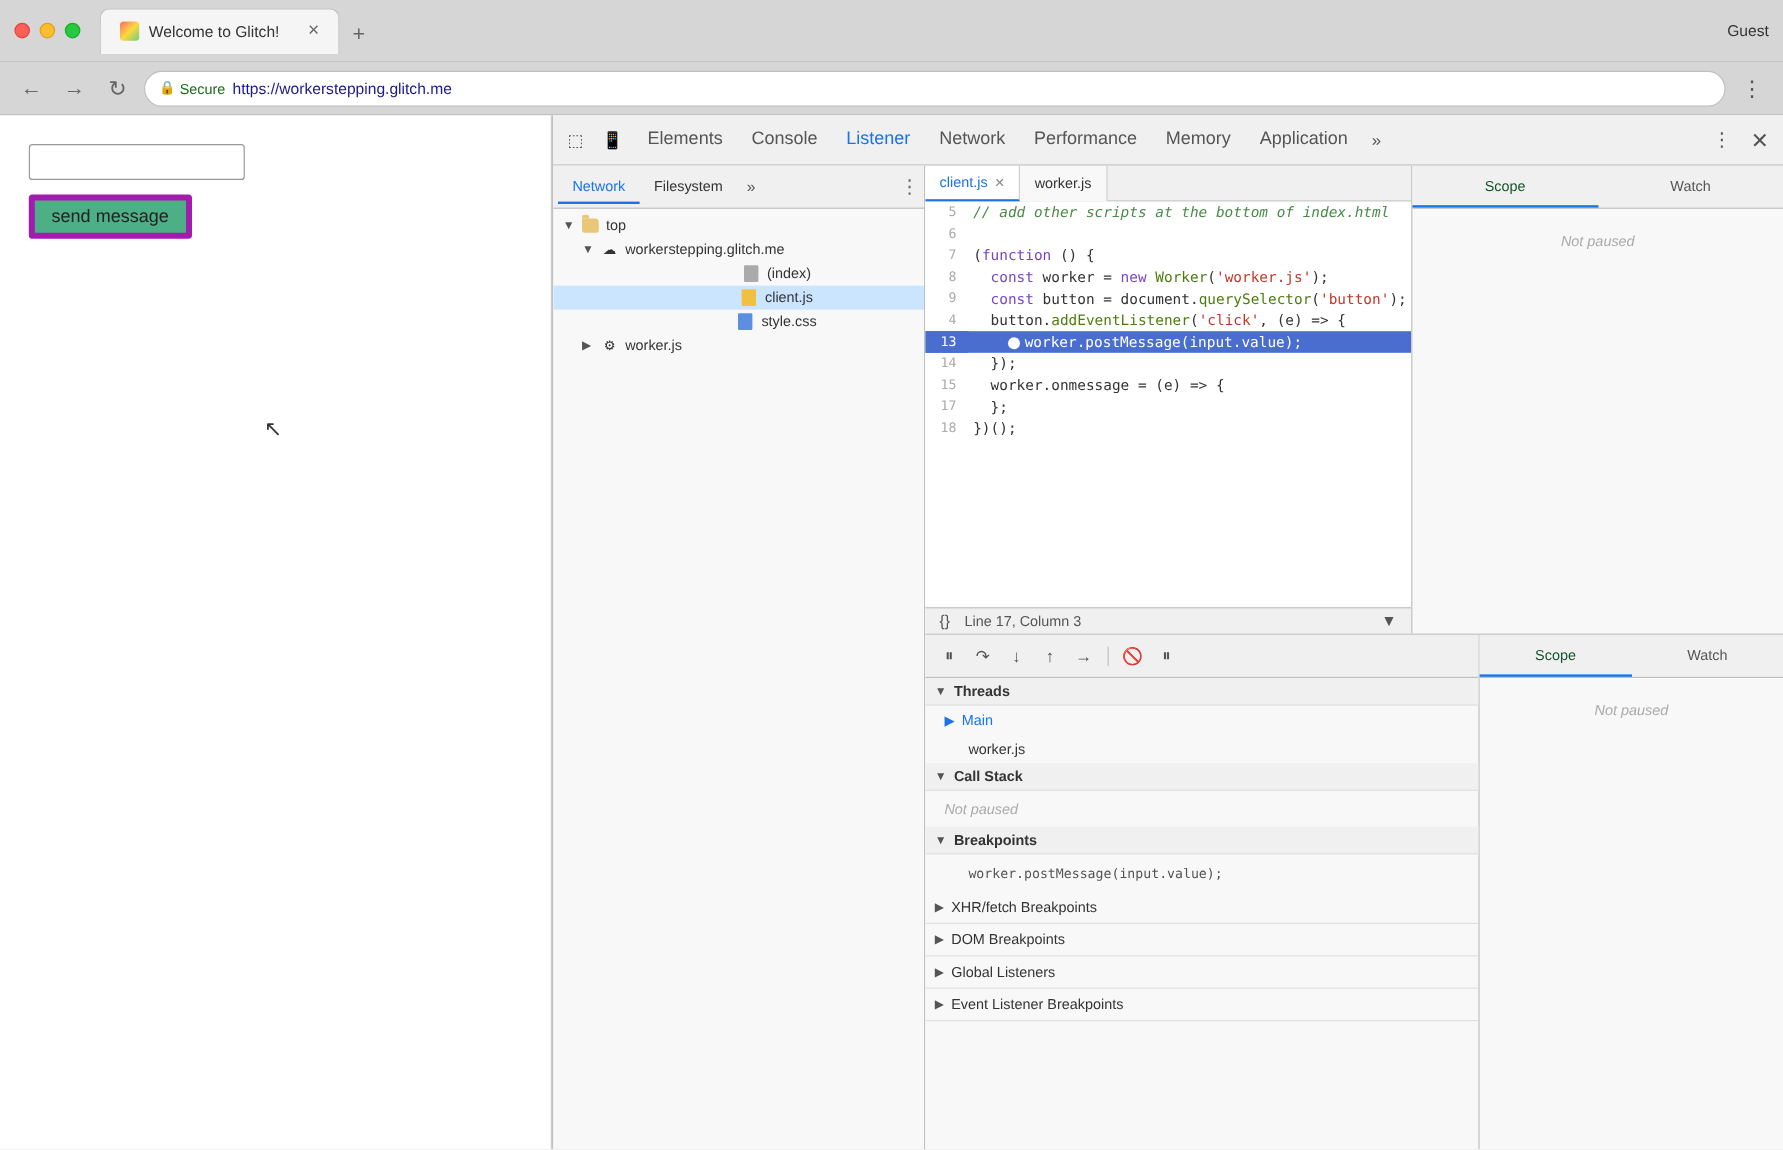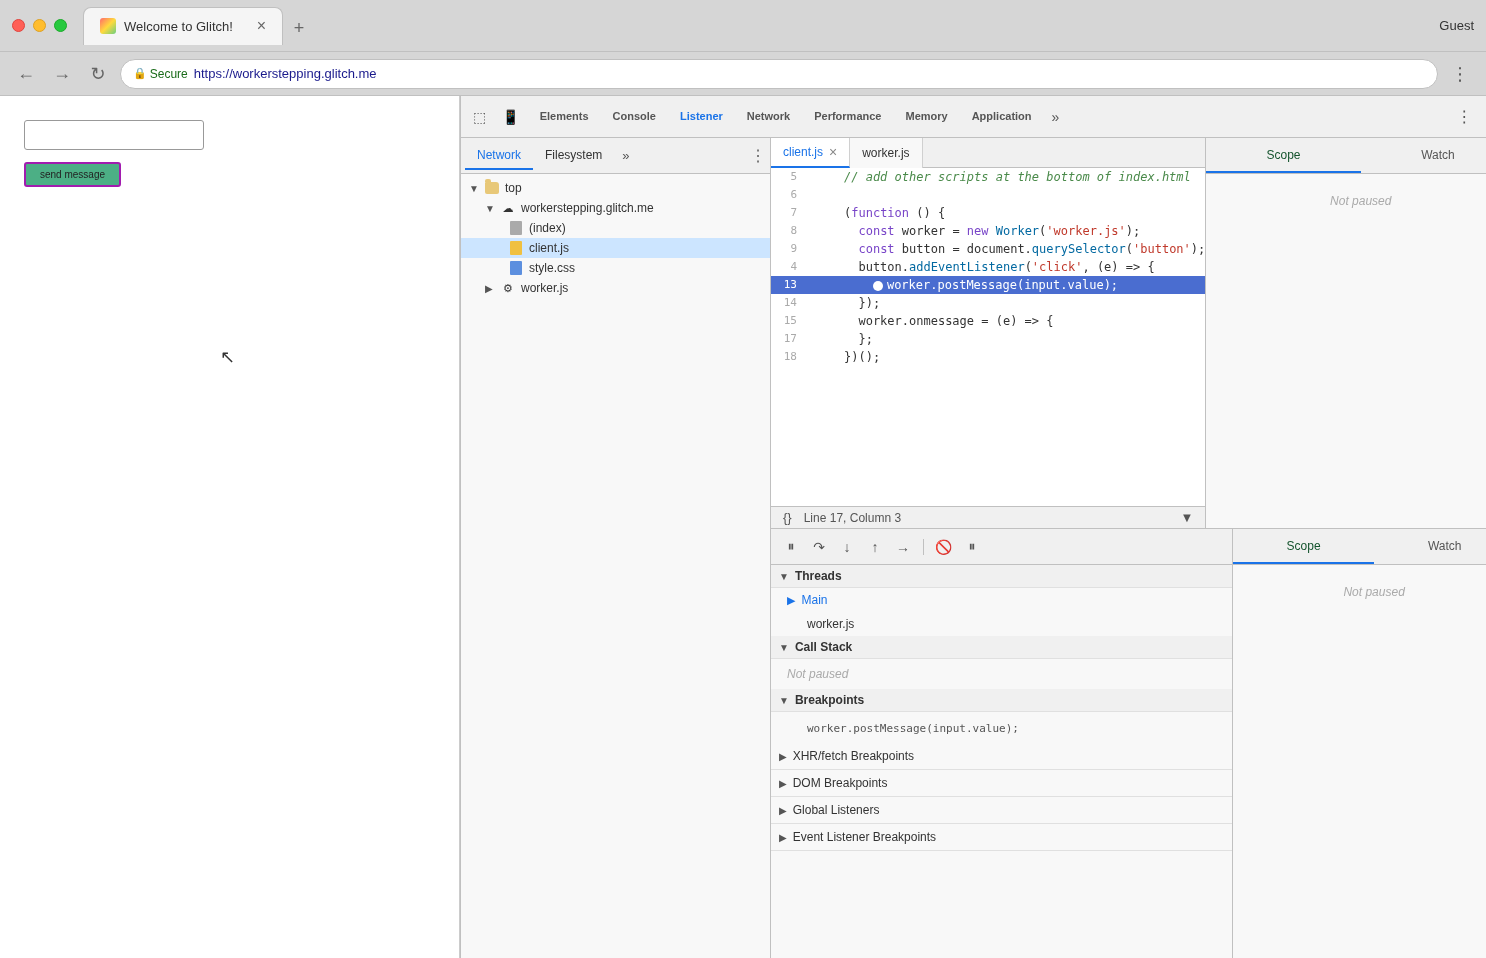--- a/index.html
+++ b/index.html
@@ -28,28 +28,28 @@
     .secure-icon { font-size: 11px; }
     .address-url { color: #1a1a8c; font-size: 13px; }
     .more-btn { background: none; border: none; cursor: pointer; color: #555; font-size: 18px; width: 28px; height: 28px; display: flex; align-items: center; justify-content: center; }
 
     
     .main-content { display: flex; flex: 1; overflow: hidden; }
 
     
     .page-content { width: 460px; background: #fff; display: flex; flex-direction: column; align-items: flex-start; padding: 24px; border-right: 1px solid #ccc; flex-shrink: 0; position: relative; }
     .message-input { width: 180px; height: 30px; border: 1px solid #999; border-radius: 3px; margin-bottom: 12px; }
-    .send-btn { background: #4caf85; border: 2px solid #a21caf; color: #222; font-size: 10px; padding: 5px 14px; cursor: pointer; border-radius: 3px; font-family: inherit; }
+    .send-btn { background: #4caf85; border: 5px solid #a21caf; color: #222; font-size: 15px; padding: 5px 14px; cursor: pointer; border-radius: 3px; font-family: inherit; }
     .cursor-indicator { position: absolute; top: 250px; left: 220px; font-size: 18px; color: #333; pointer-events: none; }
 
     
     .devtools { flex: 1; background: #f8f8f8; display: flex; flex-direction: column; border-left: 1px solid #c0c0c0; }
     .devtools-tabs { background: #f0f0f0; display: flex; align-items: center; border-bottom: 1px solid #c0c0c0; height: 42px; padding: 0 4px; }
     .devtools-icon-btn { background: none; border: none; cursor: pointer; padding: 4px 8px; color: #555; font-size: 14px; display: flex; align-items: center; }
-    .devtools-tab { background: none; border: none; cursor: pointer; padding: 8px 12px; font-size: 11px; color: #555; height: 55px; border-bottom: 2px solid transparent; white-space: nowrap; font-weight: bold; }
+    .devtools-tab { background: none; border: none; cursor: pointer; padding: 8px 12px; font-size: 15px; color: #555; height: 55px; border-bottom: 2px solid transparent; white-space: nowrap; }
     .devtools-tab.active { color: #1a73e8; border-bottom: 2px solid #1a73e8; }
     .devtools-tab-more { background: none; border: none; cursor: pointer; padding: 4px 8px; color: #555; font-size: 14px; }
     .devtools-menu-btn { background: none; border: none; cursor: pointer; margin-left: auto; color: #555; font-size: 16px; padding: 0 8px; }
     .devtools-close-btn { background: none; border: none; cursor: pointer; color: #555; font-size: 18px; padding: 0 8px; }
 
     
     .devtools-body { display: flex; flex: 1; overflow: hidden; }
 
     
     .file-panel { width: 310px; background: #f8f8f8; border-right: 1px solid #c0c0c0; display: flex; flex-direction: column; flex-shrink: 0; }
@@ -62,38 +62,38 @@
     .tree-item { display: flex; align-items: center; padding: 3px 8px; cursor: pointer; user-select: none; white-space: nowrap; }
     .tree-item.selected { background: #cce5ff; }
     .tree-item .arrow { width: 14px; font-size: 10px; flex-shrink: 0; color: #555; }
     .tree-item .icon { width: 18px; height: 14px; margin-right: 4px; flex-shrink: 0; display: flex; align-items: center; justify-content: center; font-size: 11px; }
     .icon-folder { background: #e8c878; width: 14px; height: 12px; border-radius: 1px 3px 2px 2px; position: relative; }
     .icon-folder::before { content: ''; position: absolute; top: -3px; left: 0; width: 6px; height: 3px; background: #e8c878; border-radius: 2px 2px 0 0; }
     .icon-file-gray { width: 12px; height: 14px; background: #aaa; border-radius: 1px; }
     .icon-file-yellow { width: 12px; height: 14px; background: #f0c040; border-radius: 1px; }
     .icon-file-blue { width: 12px; height: 14px; background: #5c8fdf; border-radius: 1px; }
     .tree-indent-1 { padding-left: 24px; }
-    .tree-indent-2 { padding-left: 32px; }
+    .tree-indent-2 { padding-left: 56px; justify-content: center; }
 
     
     .code-panel { flex: 1; background: #fff; display: flex; flex-direction: column; overflow: hidden; }
     .code-tabs { display: flex; align-items: center; border-bottom: 1px solid #c0c0c0; background: #f0f0f0; height: 30px; }
     .code-tab { display: flex; align-items: center; padding: 4px 12px; font-size: 12px; color: #333; cursor: pointer; border-right: 1px solid #d0d0d0; gap: 6px; height: 30px; background: #f8f8f8; }
     .code-tab.active { background: #fff; border-bottom: 2px solid #1a73e8; color: #1a73e8; }
     .code-tab-close { font-size: 14px; color: #888; line-height: 1; }
     .code-editor { flex: 1; overflow: auto; font-family: 'Consolas', 'Monaco', monospace; font-size: 12px; background: #fff; }
     .code-line { display: flex; align-items: flex-start; line-height: 1.5; min-height: 18px; }
     .code-line.highlighted { background: #4a6dd0; }
     .line-num { width: 36px; text-align: right; padding-right: 10px; color: #aaa; user-select: none; flex-shrink: 0; font-size: 11px; padding-top: 1px; }
     .code-line.highlighted .line-num { color: #fff; background: #4a6dd0; }
-    .line-content { flex: 1; padding-left: 4px; white-space: pre; color: #333; margin-left: 33px; }
+    .line-content { flex: 1; padding-left: 4px; white-space: pre; color: #333; }
     .code-line.highlighted .line-content { color: #fff; }
     .kw { color: #7844c8; }
     .str { color: #c0392b; }
-    .fn { color: #0369a1; }
+    .fn { color: #4d7c0f; }
     .cm { color: #4a8a4a; font-style: italic; }
     .code-line.highlighted .bp-dot { display: inline-block; width: 10px; height: 10px; background: #fff; border-radius: 50%; margin-right: 4px; vertical-align: middle; }
 
     
     .code-statusbar { height: 22px; background: #f0f0f0; border-top: 1px solid #c0c0c0; display: flex; align-items: center; padding: 0 8px; font-size: 12px; color: #555; }
     .curly-btn { font-size: 13px; color: #555; border: none; background: none; cursor: pointer; padding: 0 4px; }
     .status-text { flex: 1; padding-left: 8px; }
     .status-right { margin-left: auto; }
 
     

